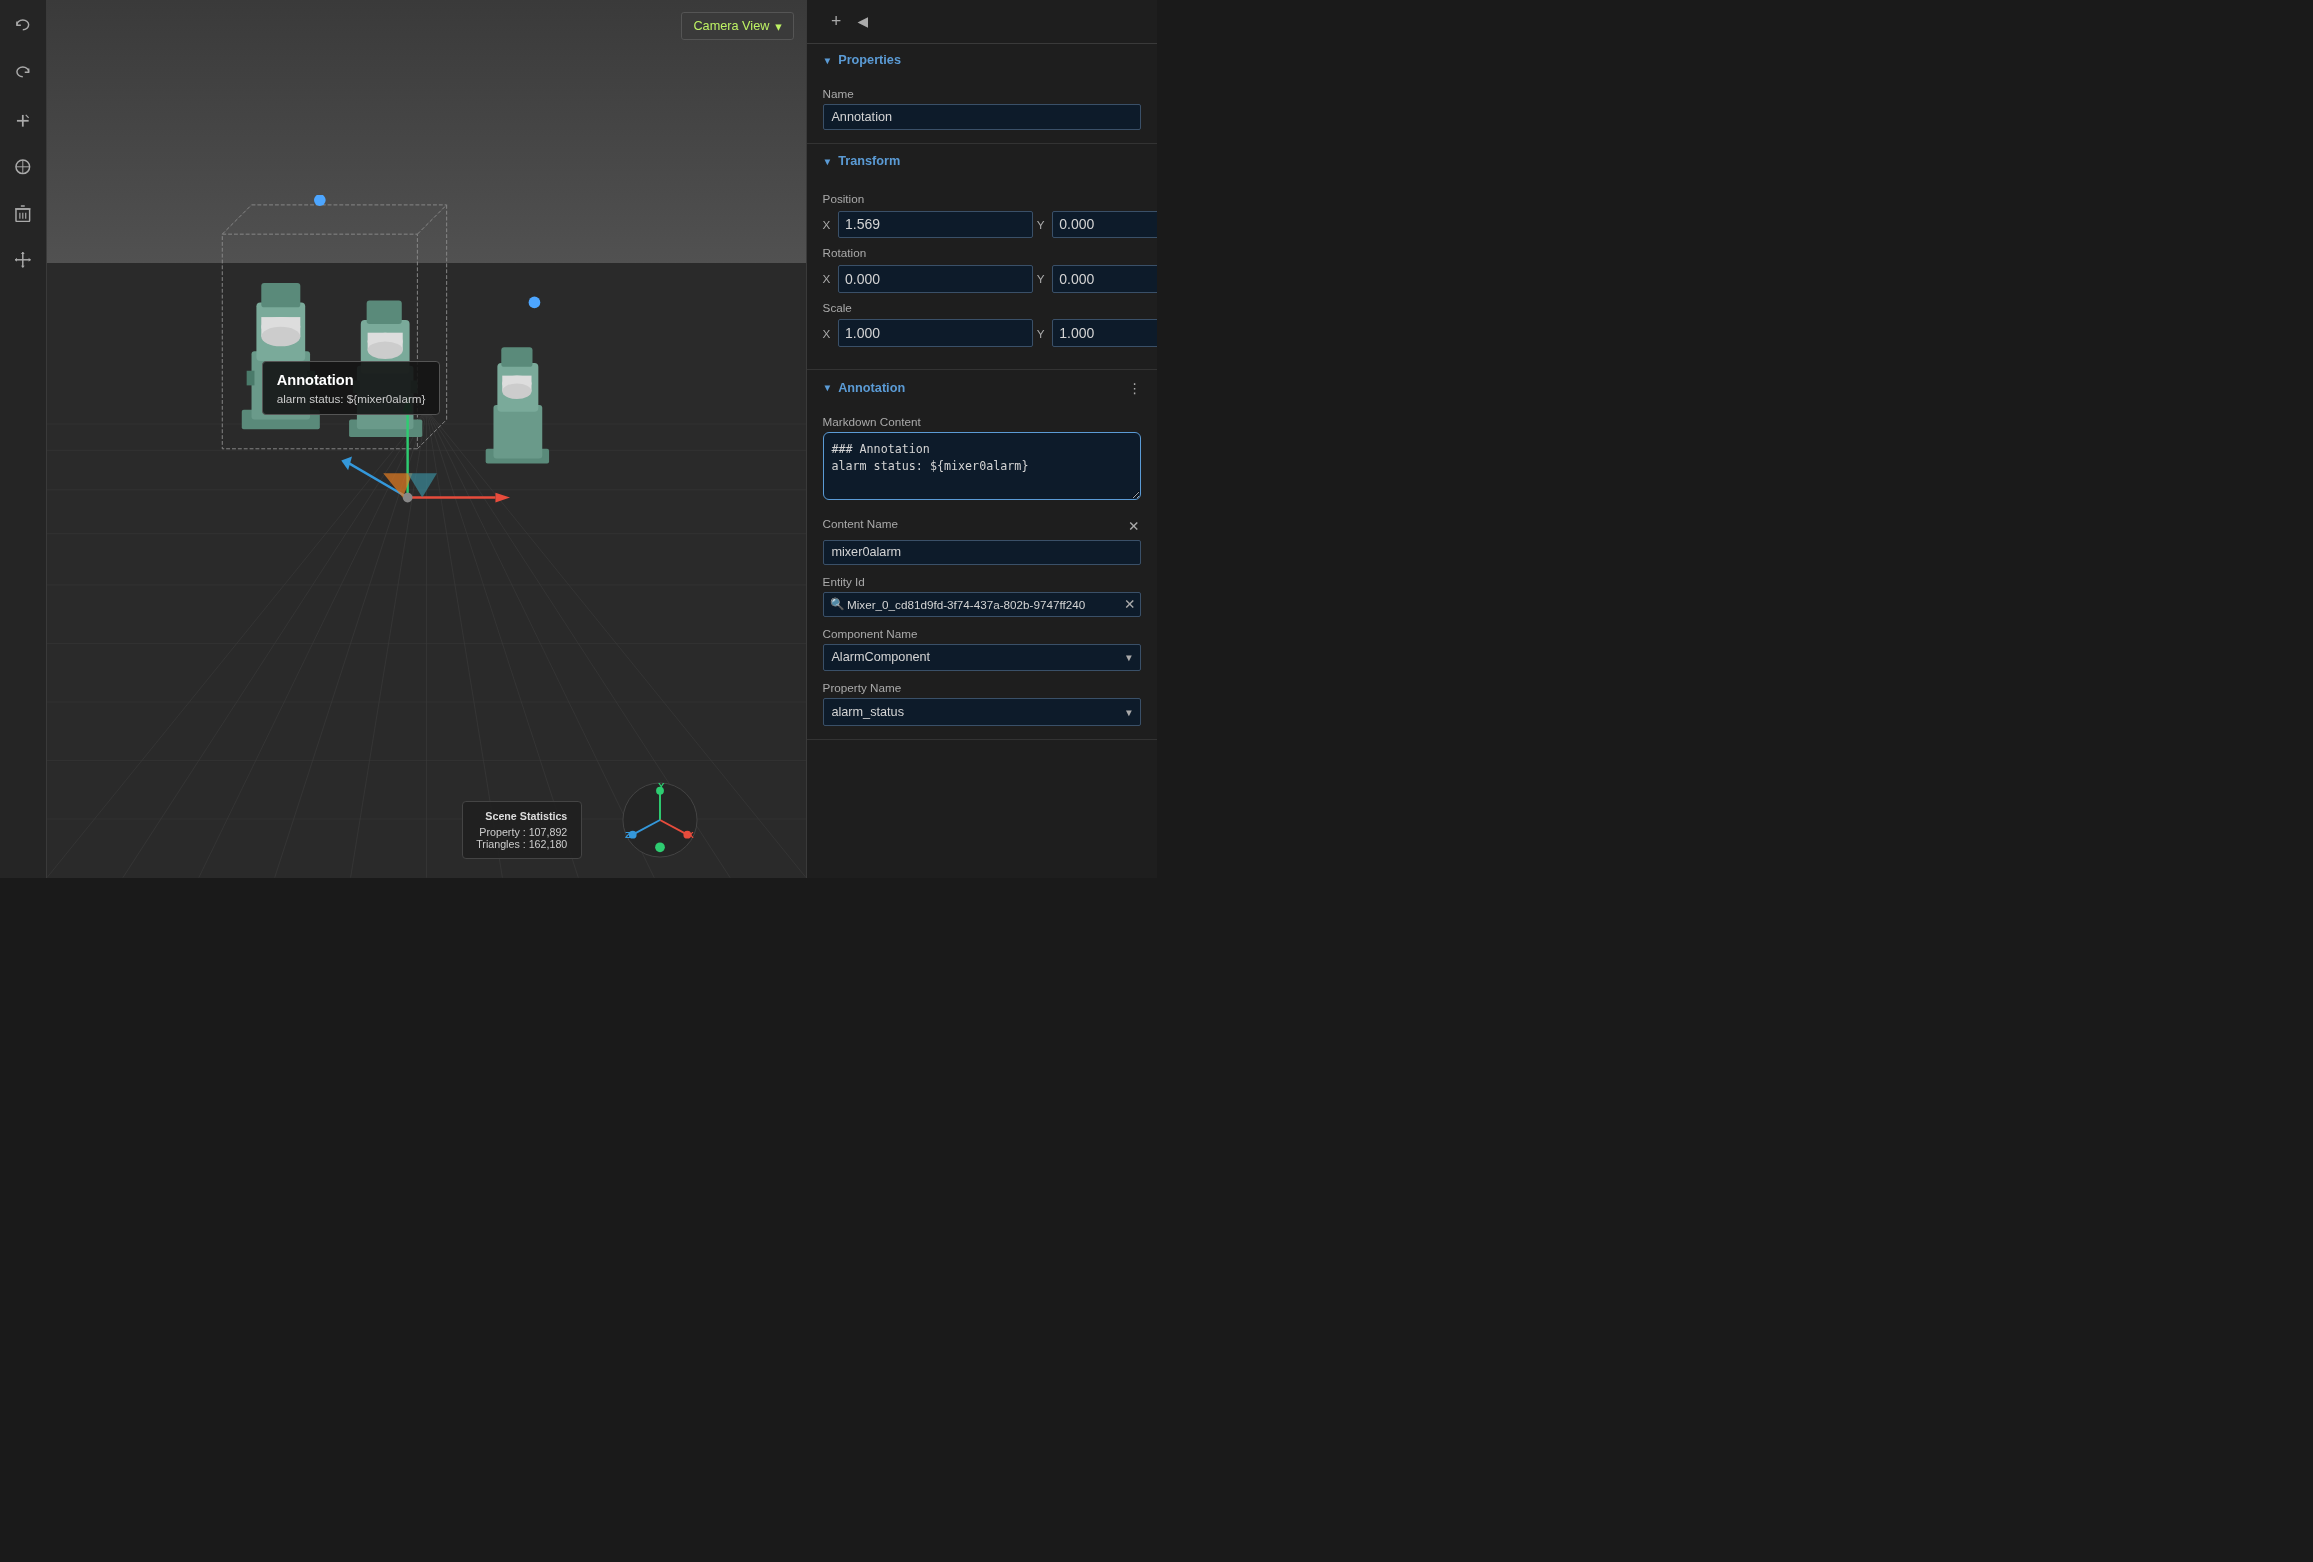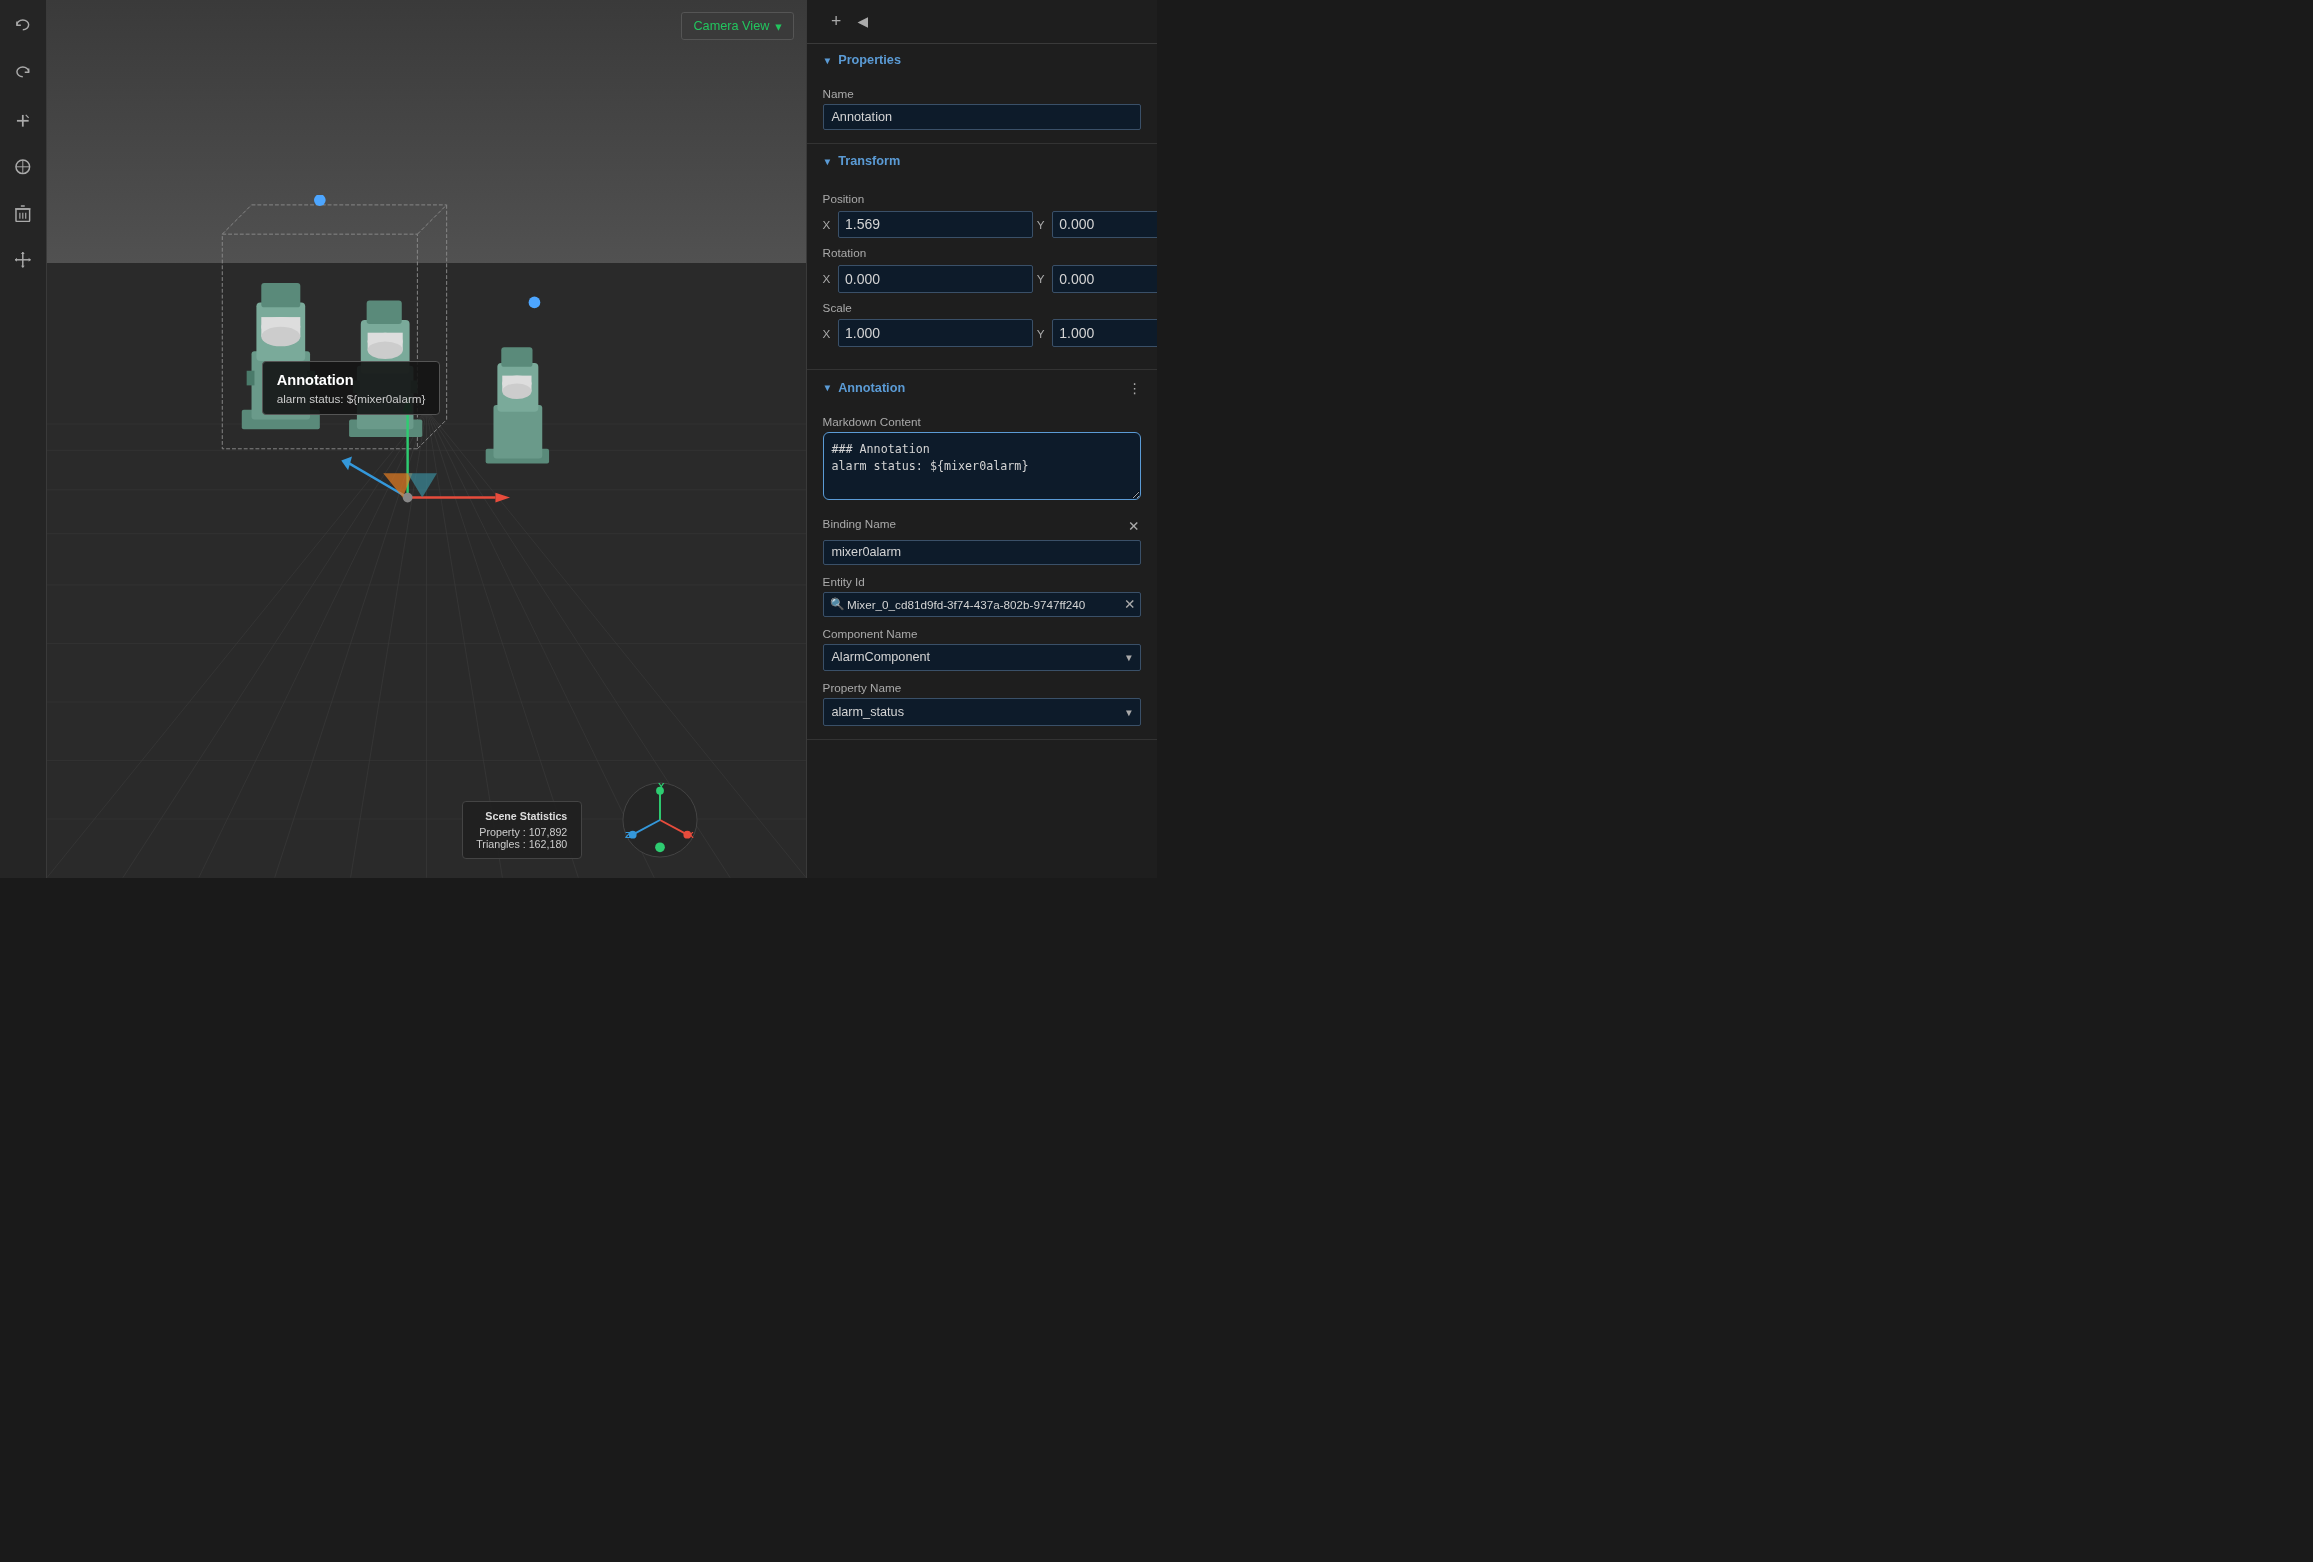--- a/index.html
+++ b/index.html
@@ -46,21 +46,21 @@
       overflow: hidden;
     }
 
     
     .camera-view-btn {
       position: absolute;
       top: 11.7px;
       right: 11.7px;
       background: #3a3a3a;
       border: 1px solid #555;
-      color: #22c55e;
+      color: #bef264;
       padding: 5.9px 11.7px;
       border-radius: 2.9px;
       cursor: pointer;
       display: flex;
       align-items: flex-start;
       gap: 5.9px;
       font-size: 12.7px;
       z-index: 10;
     }
 
@@ -640,21 +640,21 @@
     <div class="section-content">
 
       
       <div class="field-label">Markdown Content</div>
       <textarea class="markdown-textarea" style="">### Annotation
 alarm status: ${mixer0alarm}</textarea>
 
       
       <div style="margin-top:11.7px;">
         <div class="binding-row">
-          <span class="field-label">Binding Name</span>
+          <span class="field-label">Content Name</span>
           <button class="close-icon-btn">✕</button>
         </div>
         <input class="field-input" type="text" value="mixer0alarm" style="">
       </div>
 
       
       <div style="margin-top:9.8px;">
         <div class="field-label">Entity Id</div>
         <div class="entity-input-wrapper">
           <span class="search-icon">🔍</span>

